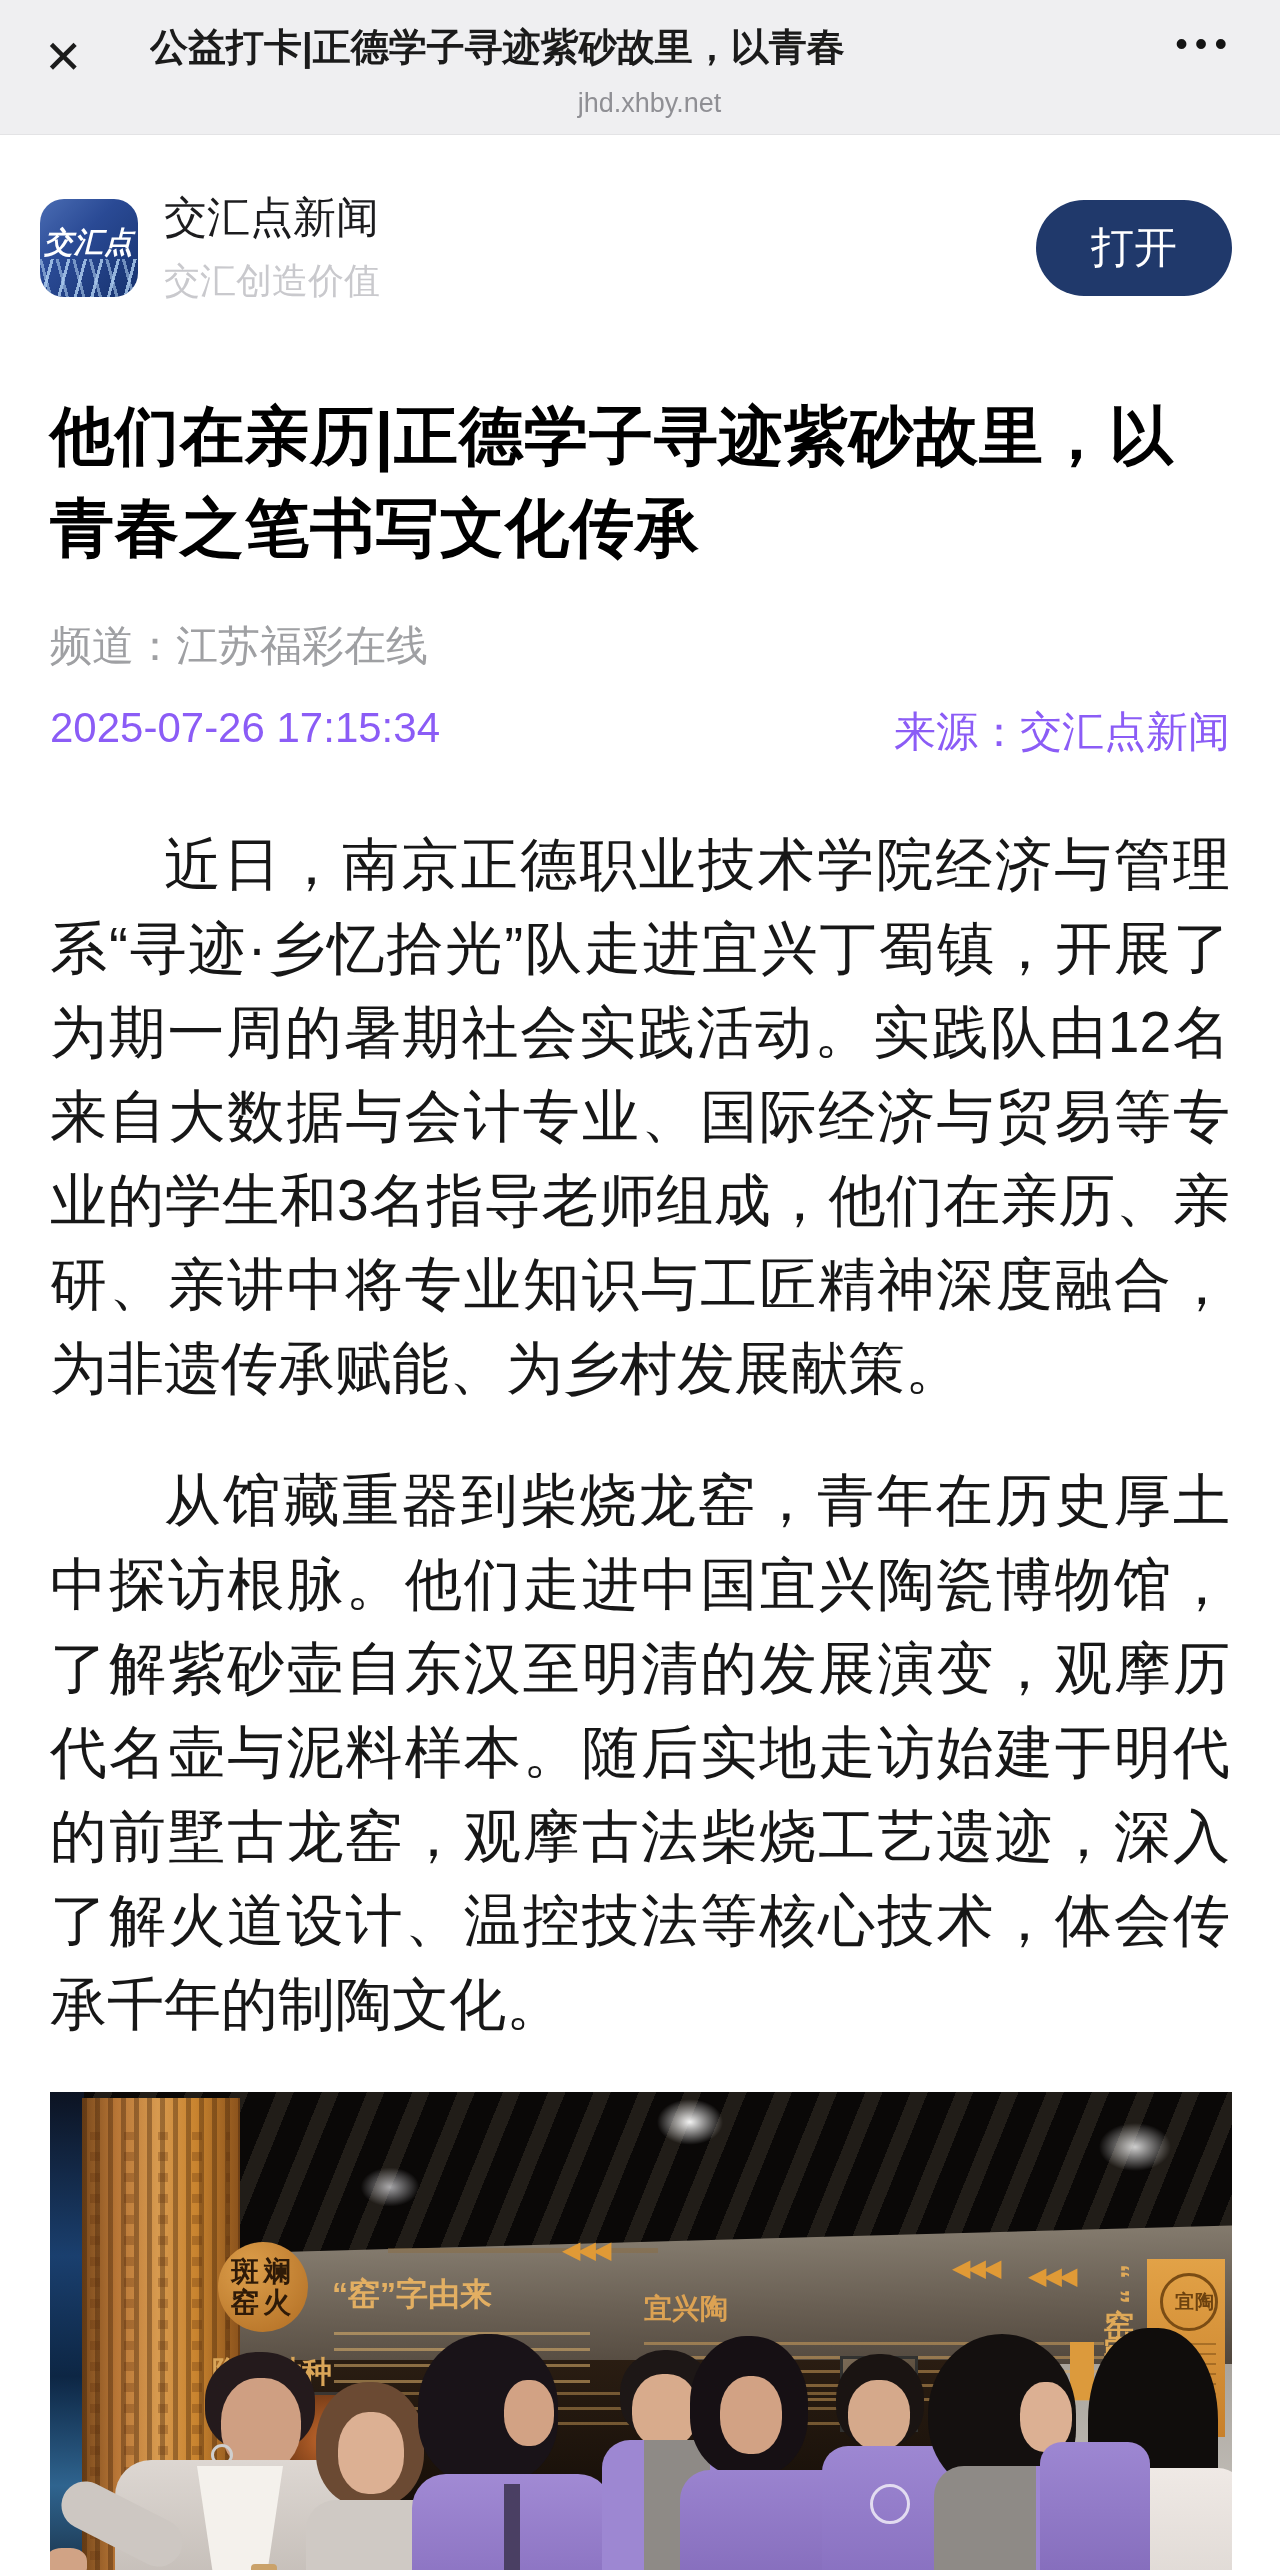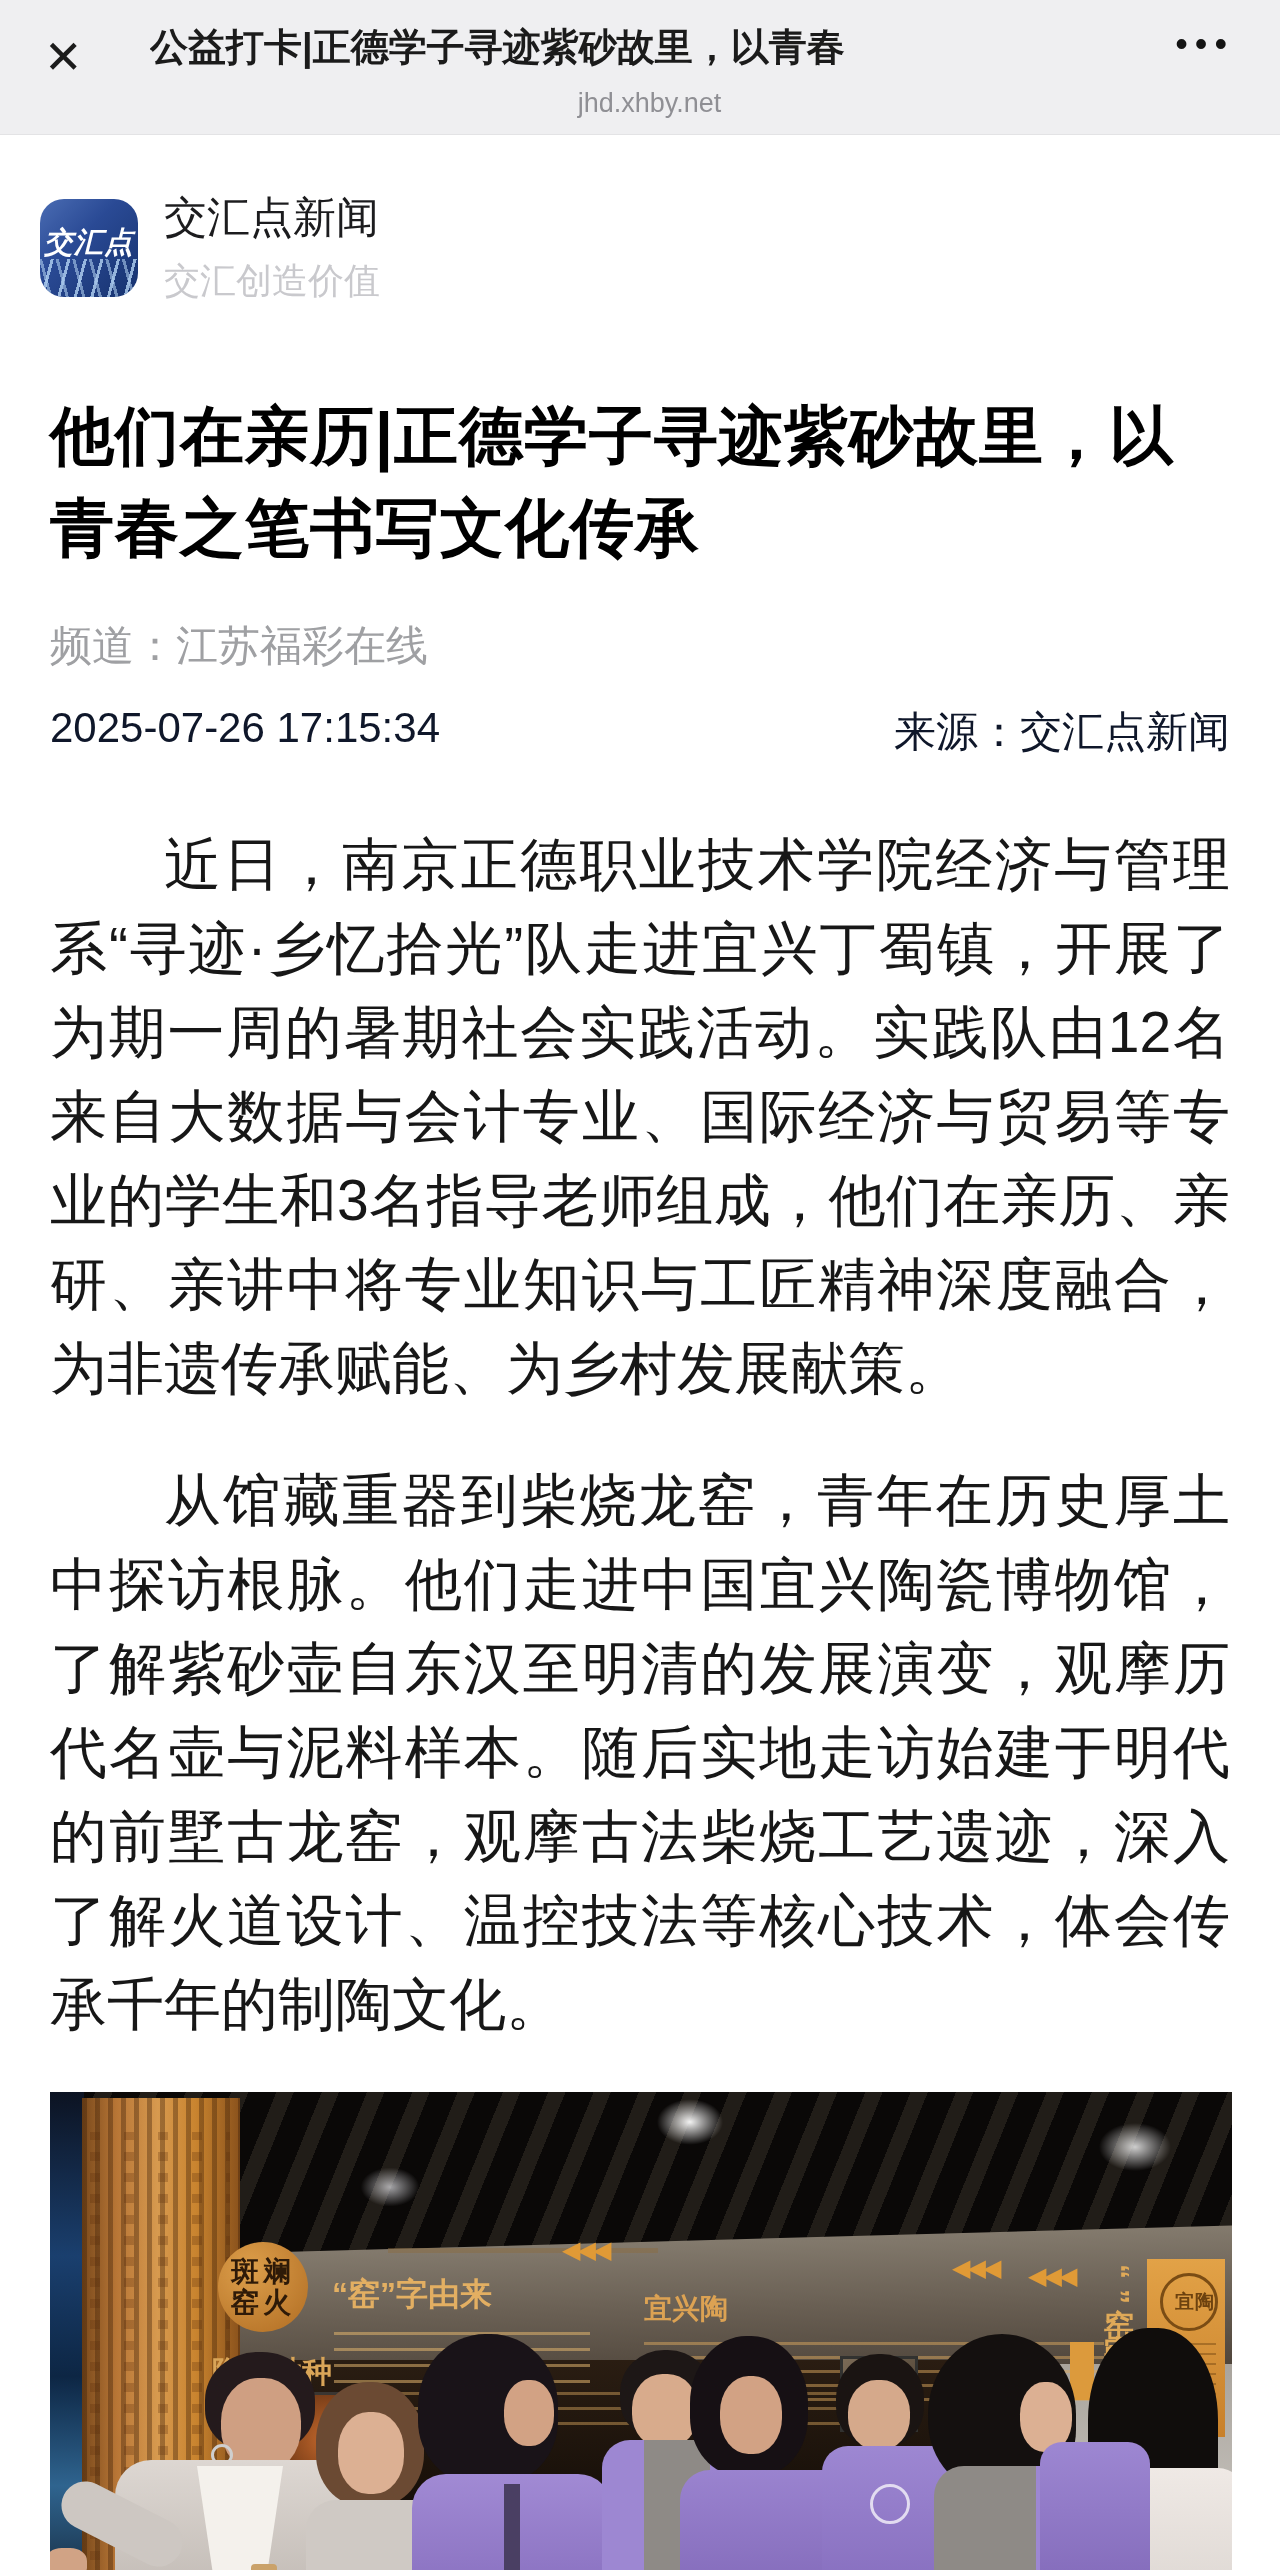--- a/index.html
+++ b/index.html
@@ -28,21 +28,21 @@
   .banner-info{margin-left:26px;}
   .app-name{font-size:43px;color:#1c1c1e;font-weight:500;}
   .app-slogan{font-size:36px;color:#c9c9cd;margin-top:10px;}
   .open-btn{margin-left:auto;width:196px;height:96px;border-radius:48px;background:#20396b;color:#ffffff;
             font-size:43px;display:flex;align-items:center;justify-content:center;cursor:pointer;}
 
   
   .article{padding:0 50px;}
   .a-title{margin-top:84px;font-size:64px;line-height:92px;font-weight:700;color:#000;letter-spacing:1px;}
   .a-channel{margin-top:44px;font-size:42px;color:#9fa0a3;font-family:Liberation Serif, serif;}
-  .a-meta{margin-top:30px;display:flex;justify-content:space-between;font-size:42px;color:#0f172a;}
+  .a-meta{margin-top:30px;display:flex;justify-content:space-between;font-size:42px;color:#8b5cf6;}
   .a-para{margin:0;margin-top:48px;font-size:57px;line-height:84px;color:#171717;text-align:justify;text-indent:2em;}
   .a-para.first{margin-top:62px;}
 
   
   .photo{position:relative;margin:46px 48px 0 50px;width:1182px;height:547px;overflow:hidden;background:#0d0a08;}
   .photo *{position:absolute;}
   .ph-ceiling{left:0;top:0;width:1182px;height:200px;
       background:radial-gradient(ellipse 55px 38px at 640px 30px,rgba(255,255,255,.95),transparent 60%),
                  radial-gradient(ellipse 60px 40px at 1085px 55px,rgba(255,255,255,.8),transparent 60%),
                  radial-gradient(ellipse 45px 30px at 340px 95px,rgba(230,230,235,.7),transparent 65%),
@@ -161,20 +161,21 @@
 
   <div class="banner">
     <div class="logo">
       <span class="logo-text">交汇点</span>
       <span class="logo-waves"></span>
     </div>
     <div class="banner-info">
       <div class="app-name">交汇点新闻</div>
       <div class="app-slogan">交汇创造价值</div>
     </div>
+    <div class="open-btn">打开</div>
   </div>
 
   <div class="article">
     <h1 class="a-title" style="margin-bottom:0;">
       <div>他们在亲历|正德学子寻迹紫砂故里，以</div>
       <div>青春之笔书写文化传承</div>
     </h1>
     <div class="a-channel">频道：江苏福彩在线</div>
     <div class="a-meta">
       <span>2025-07-26 17:15:34</span>

